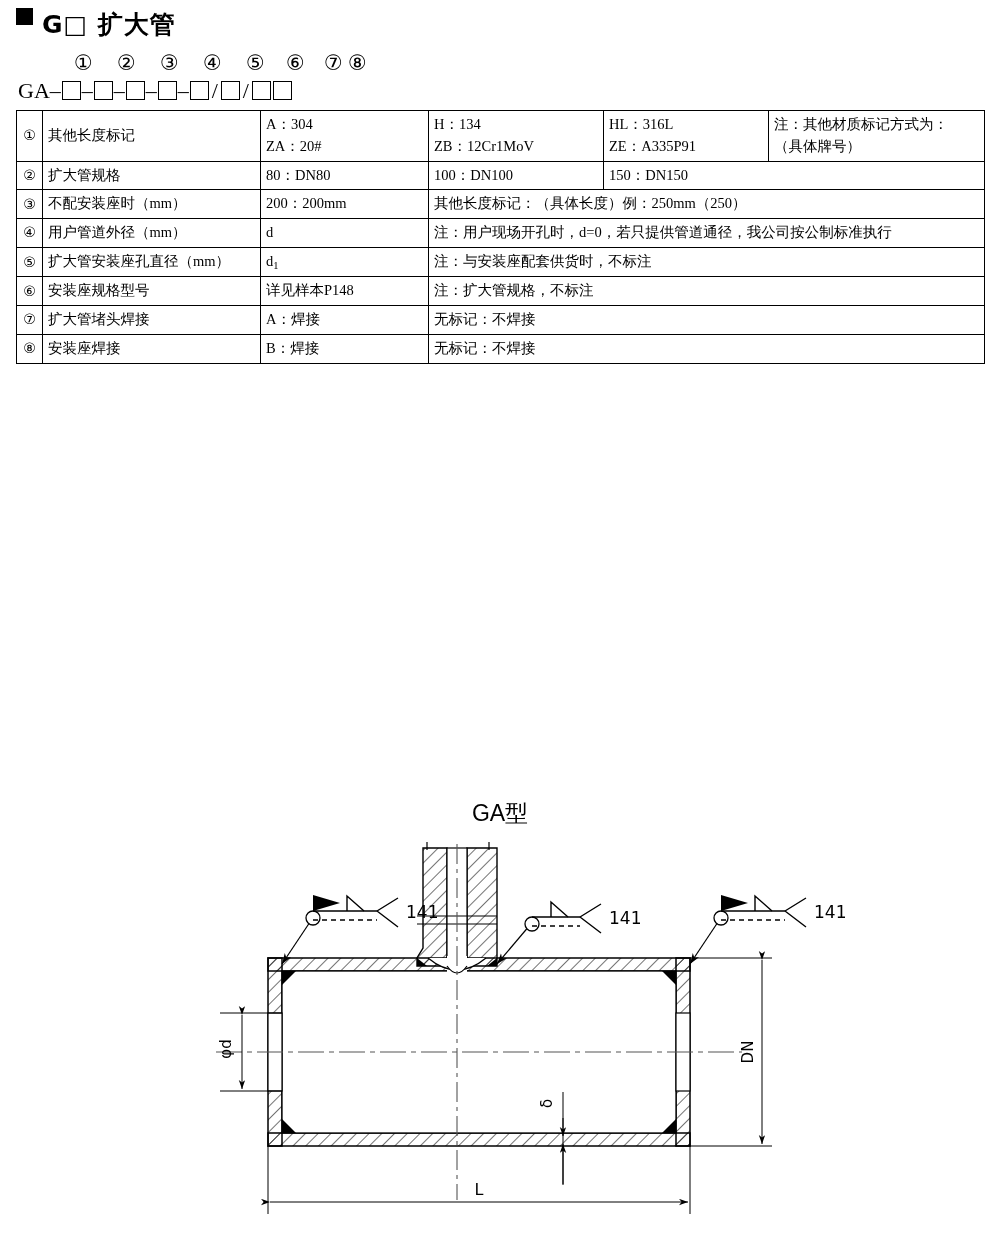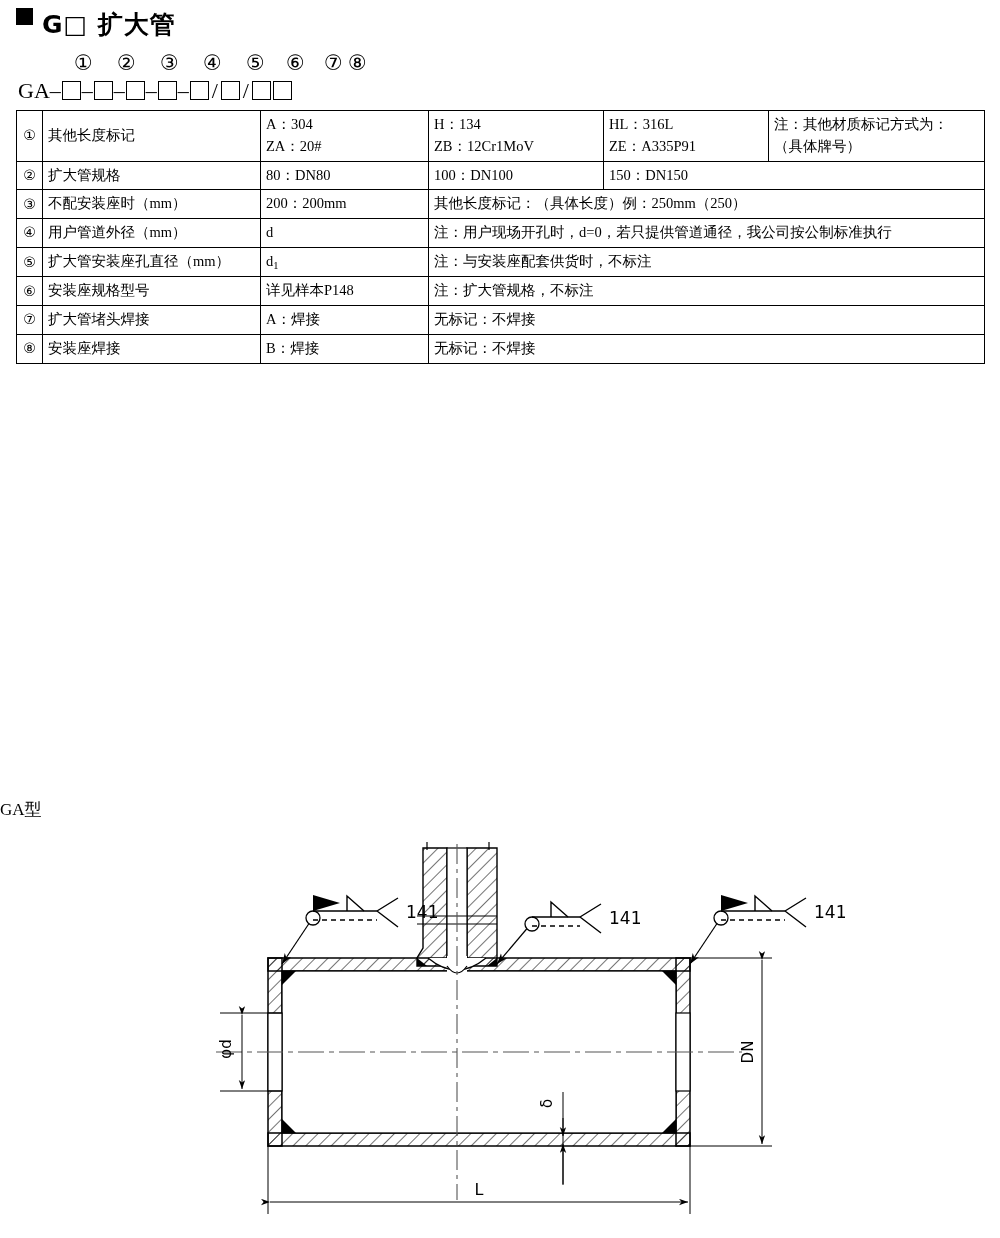--- a/index.html
+++ b/index.html
@@ -100,22 +100,23 @@
   .sub { font-size: 0.72em; vertical-align: -0.28em; }
 
   
   .draw {
     position: absolute;
     left: 0;
   }
   .caption {
     position: absolute;
     width: 100%;
-    font-family: Liberation Serif, serif;
-    font-size: 17px;
+    text-align: center;
+    font-family: Liberation Sans, sans-serif;
+    font-size: 23px;
   }
   svg text {
     font-family: "DejaVu Sans", "Liberation Sans", sans-serif;
     fill: #000;
   }
 </style>
 </head>
 <body>
 
 <div id="title-bar">

